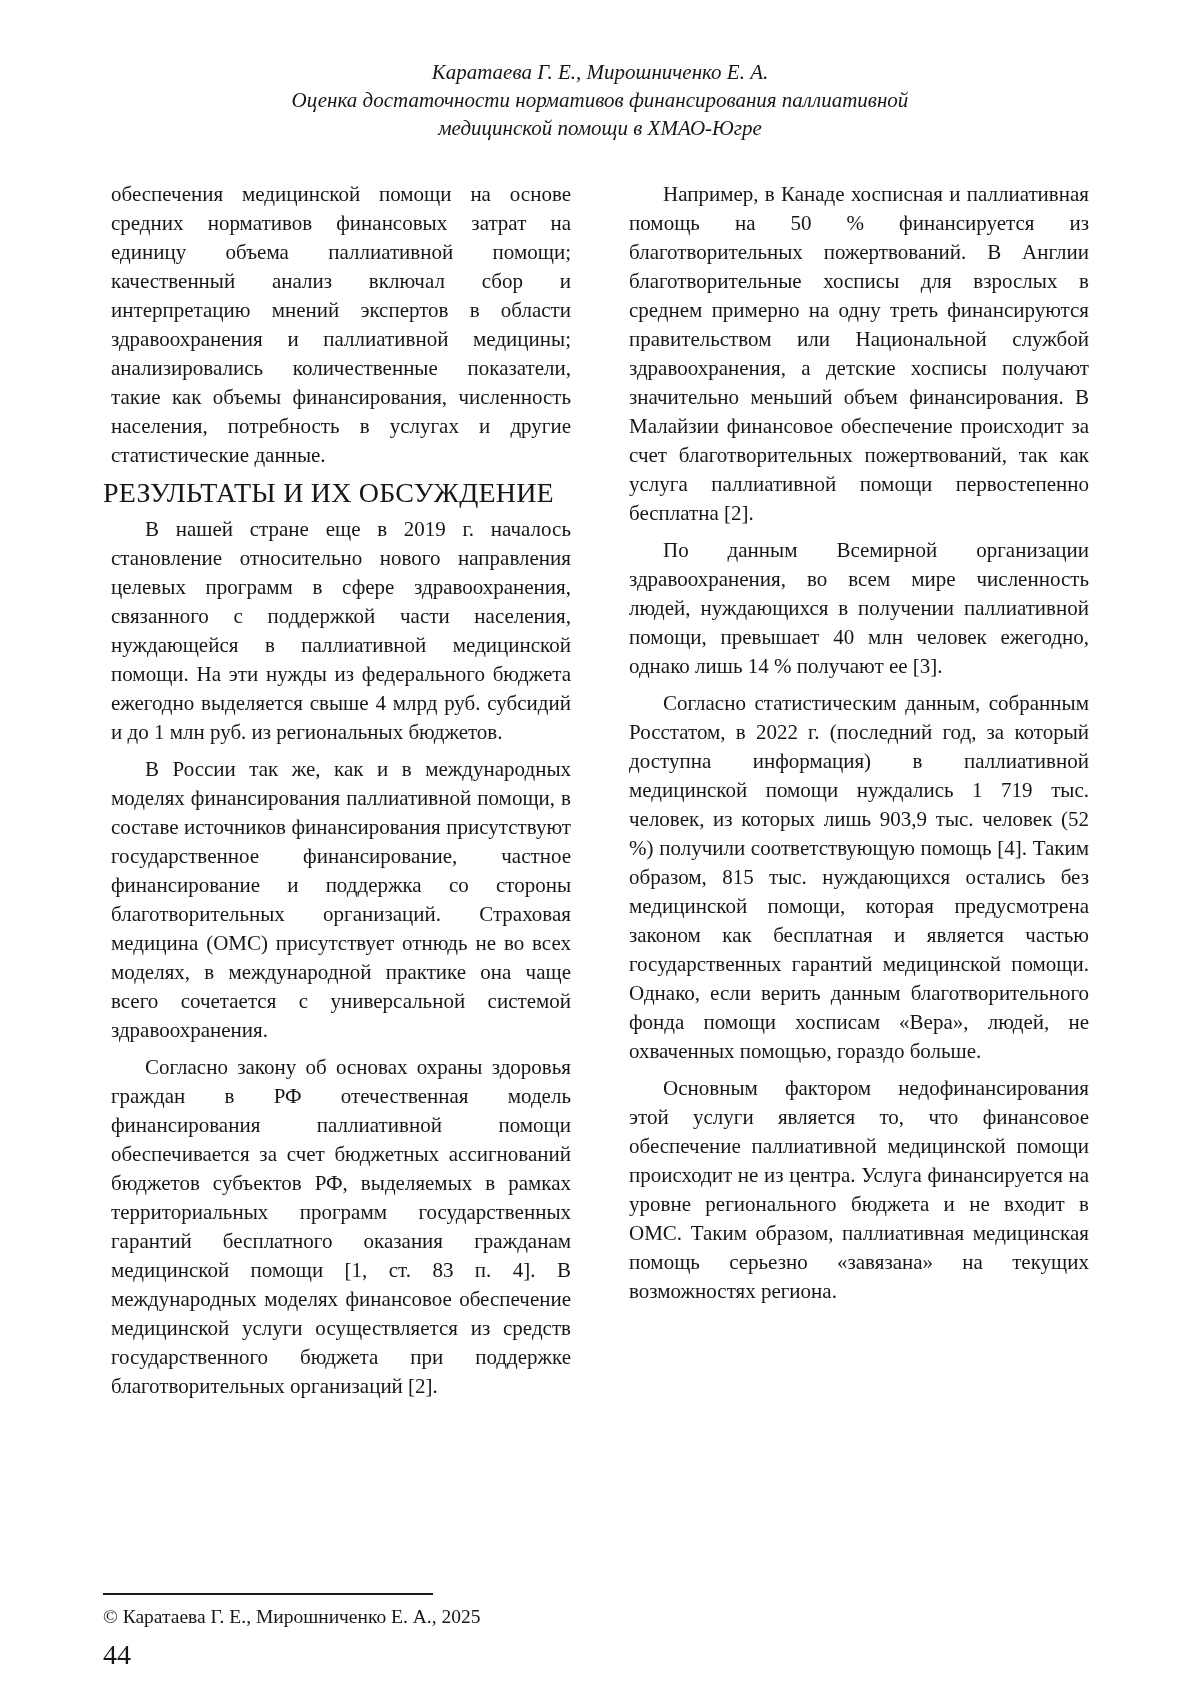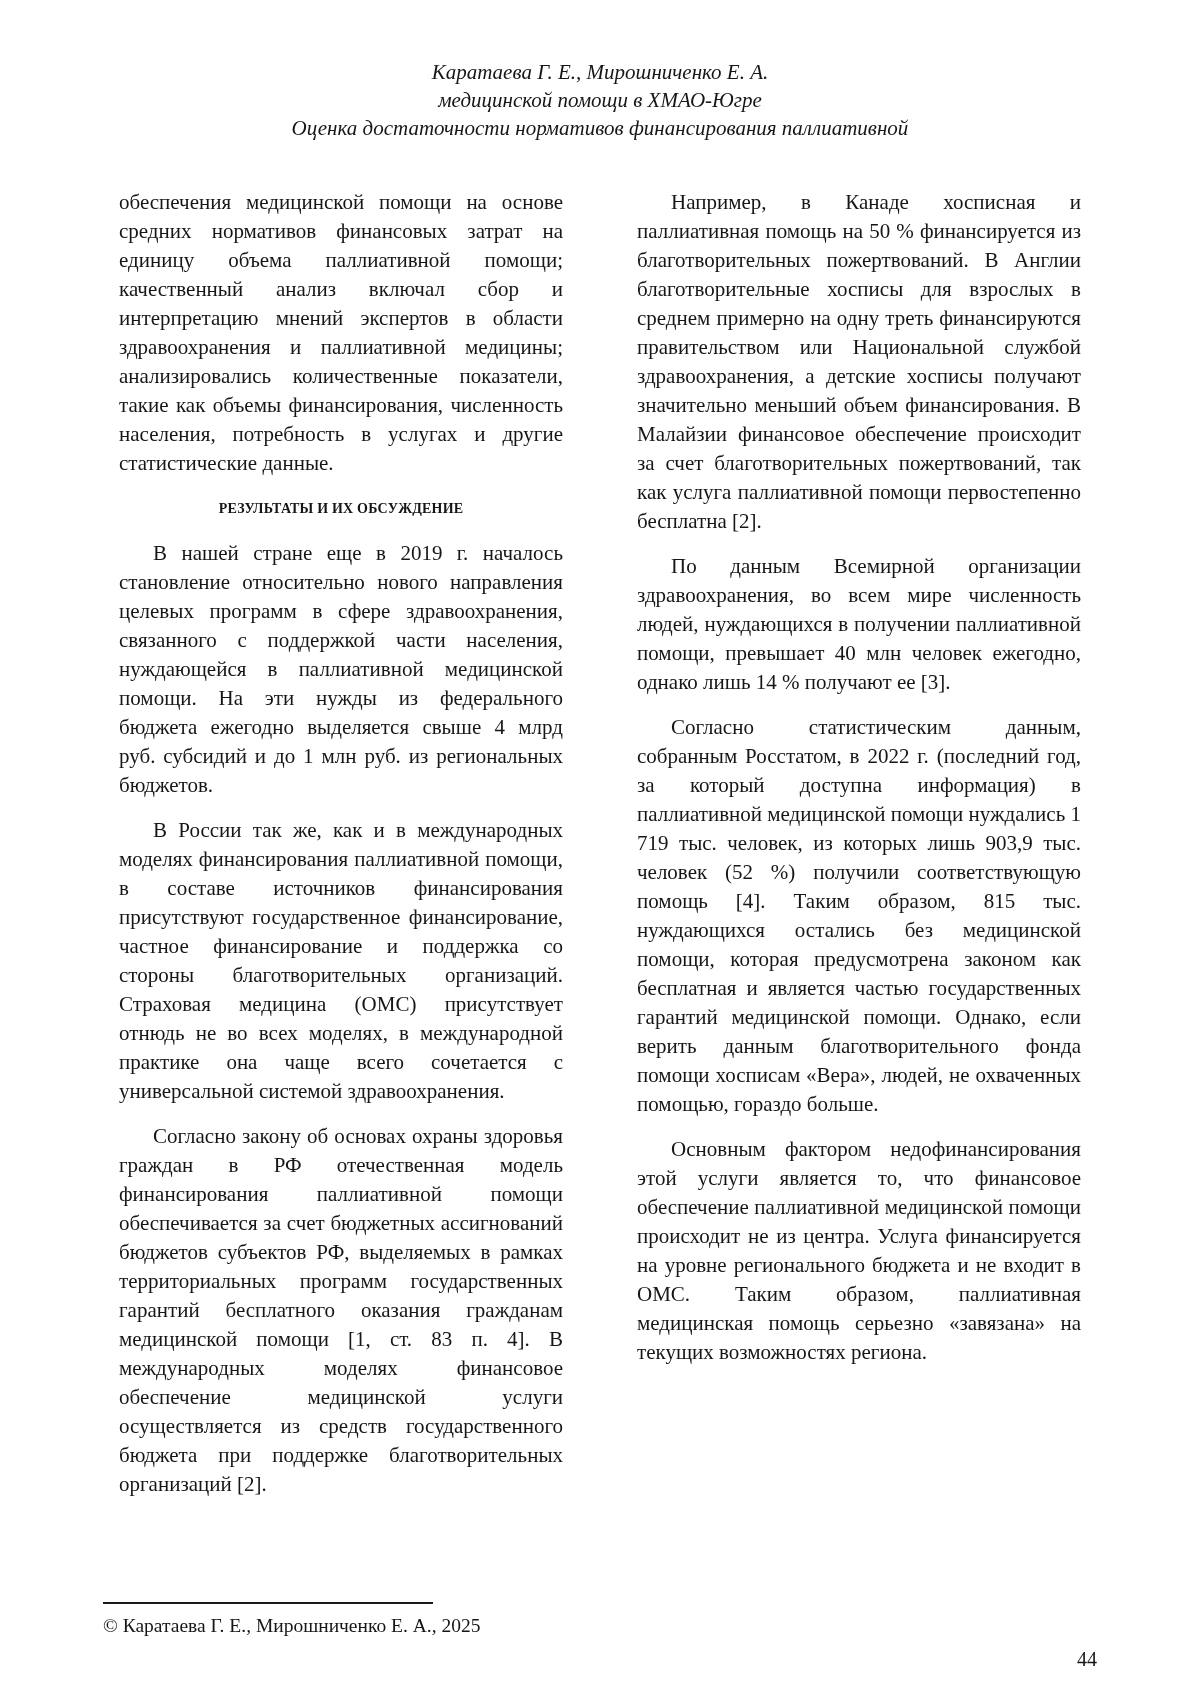--- a/index.html
+++ b/index.html
@@ -33,30 +33,30 @@
     gap: 42px;
     margin-top: 30px;
   }
   .col {
     width: calc((100% - 42px) / 2);
     font-size: 21px;
     line-height: 29px;
     text-align: justify;
   }
   .col p {
-    margin: 16px;
+    margin: 8px;
     text-indent: 34px;
   }
   .col p.no-indent {
     text-indent: 0;
   }
   .col h2 {
-    font-size: 14px;
-    font-weight: bold;
-    text-align: center;
+    font-size: 28px;
+    font-weight: normal;
+    text-align: left;
     margin: 8px 0 7px 0;
     letter-spacing: 0.2px;
   }
   .page-footer {
     position: absolute;
     left: 103px;
     right: 103px;
     bottom: 26px;
     font-family: Liberation Serif, serif;
   }
@@ -64,34 +64,34 @@
     width: 330px;
     border: none;
     border-top: 2px solid #1a1a1a;
     margin: 0 0 9px 0;
   }
   .copyright {
     font-size: 19.5px;
     line-height: 26px;
   }
   .page-number {
-    text-align: right;
-    font-size: 20px;
+    text-align: left;
+    font-size: 28px;
     margin-top: 9px;
   }
 </style>
 </head>
 <body>
 
 <div class="page">
 
   <div class="running-header">
     <div>Каратаева Г. Е., Мирошниченко Е. А.</div>
+    <div>Оценка достаточности нормативов финансирования паллиативной</div>
     <div>медицинской помощи в ХМАО-Югре</div>
-    <div>Оценка достаточности нормативов финансирования паллиативной</div>
   </div>
 
   <div class="columns">
 
     <div class="col">
       <p class="no-indent">обеспечения медицинской помощи на основе средних нормативов финансовых затрат на единицу объема паллиативной помощи; качественный анализ включал сбор и интерпретацию мнений экспертов в области здравоохранения и паллиативной медицины; анализировались количественные показатели, такие как объемы финансирования, численность населения, потребность в услугах и другие статистические данные.</p>
       <h2>РЕЗУЛЬТАТЫ И ИХ ОБСУЖДЕНИЕ</h2>
       <p>В нашей стране еще в 2019 г. началось становление относительно нового направления целевых программ в сфере здравоохранения, связанного с поддержкой части населения, нуждающейся в паллиативной медицинской помощи. На эти нужды из федерального бюджета ежегодно выделяется свыше 4 млрд руб. субсидий и до 1 млн руб. из региональных бюджетов.</p>
       <p>В России так же, как и в международных моделях финансирования паллиативной помощи, в составе источников финансирования присутствуют государственное финансирование, частное финансирование и поддержка со стороны благотворительных организаций. Страховая медицина (ОМС) присутствует отнюдь не во всех моделях, в международной практике она чаще всего сочетается с универсальной системой здравоохранения.</p>
       <p>Согласно закону об основах охраны здоровья граждан в РФ отечественная модель финансирования паллиативной помощи обеспечивается за счет бюджетных ассигнований бюджетов субъектов РФ, выделяемых в рамках территориальных программ государственных гарантий бесплатного оказания гражданам медицинской помощи [1, ст. 83 п. 4]. В международных моделях финансовое обеспечение медицинской услуги осуществляется из средств государственного бюджета при поддержке благотворительных организаций [2].</p>

